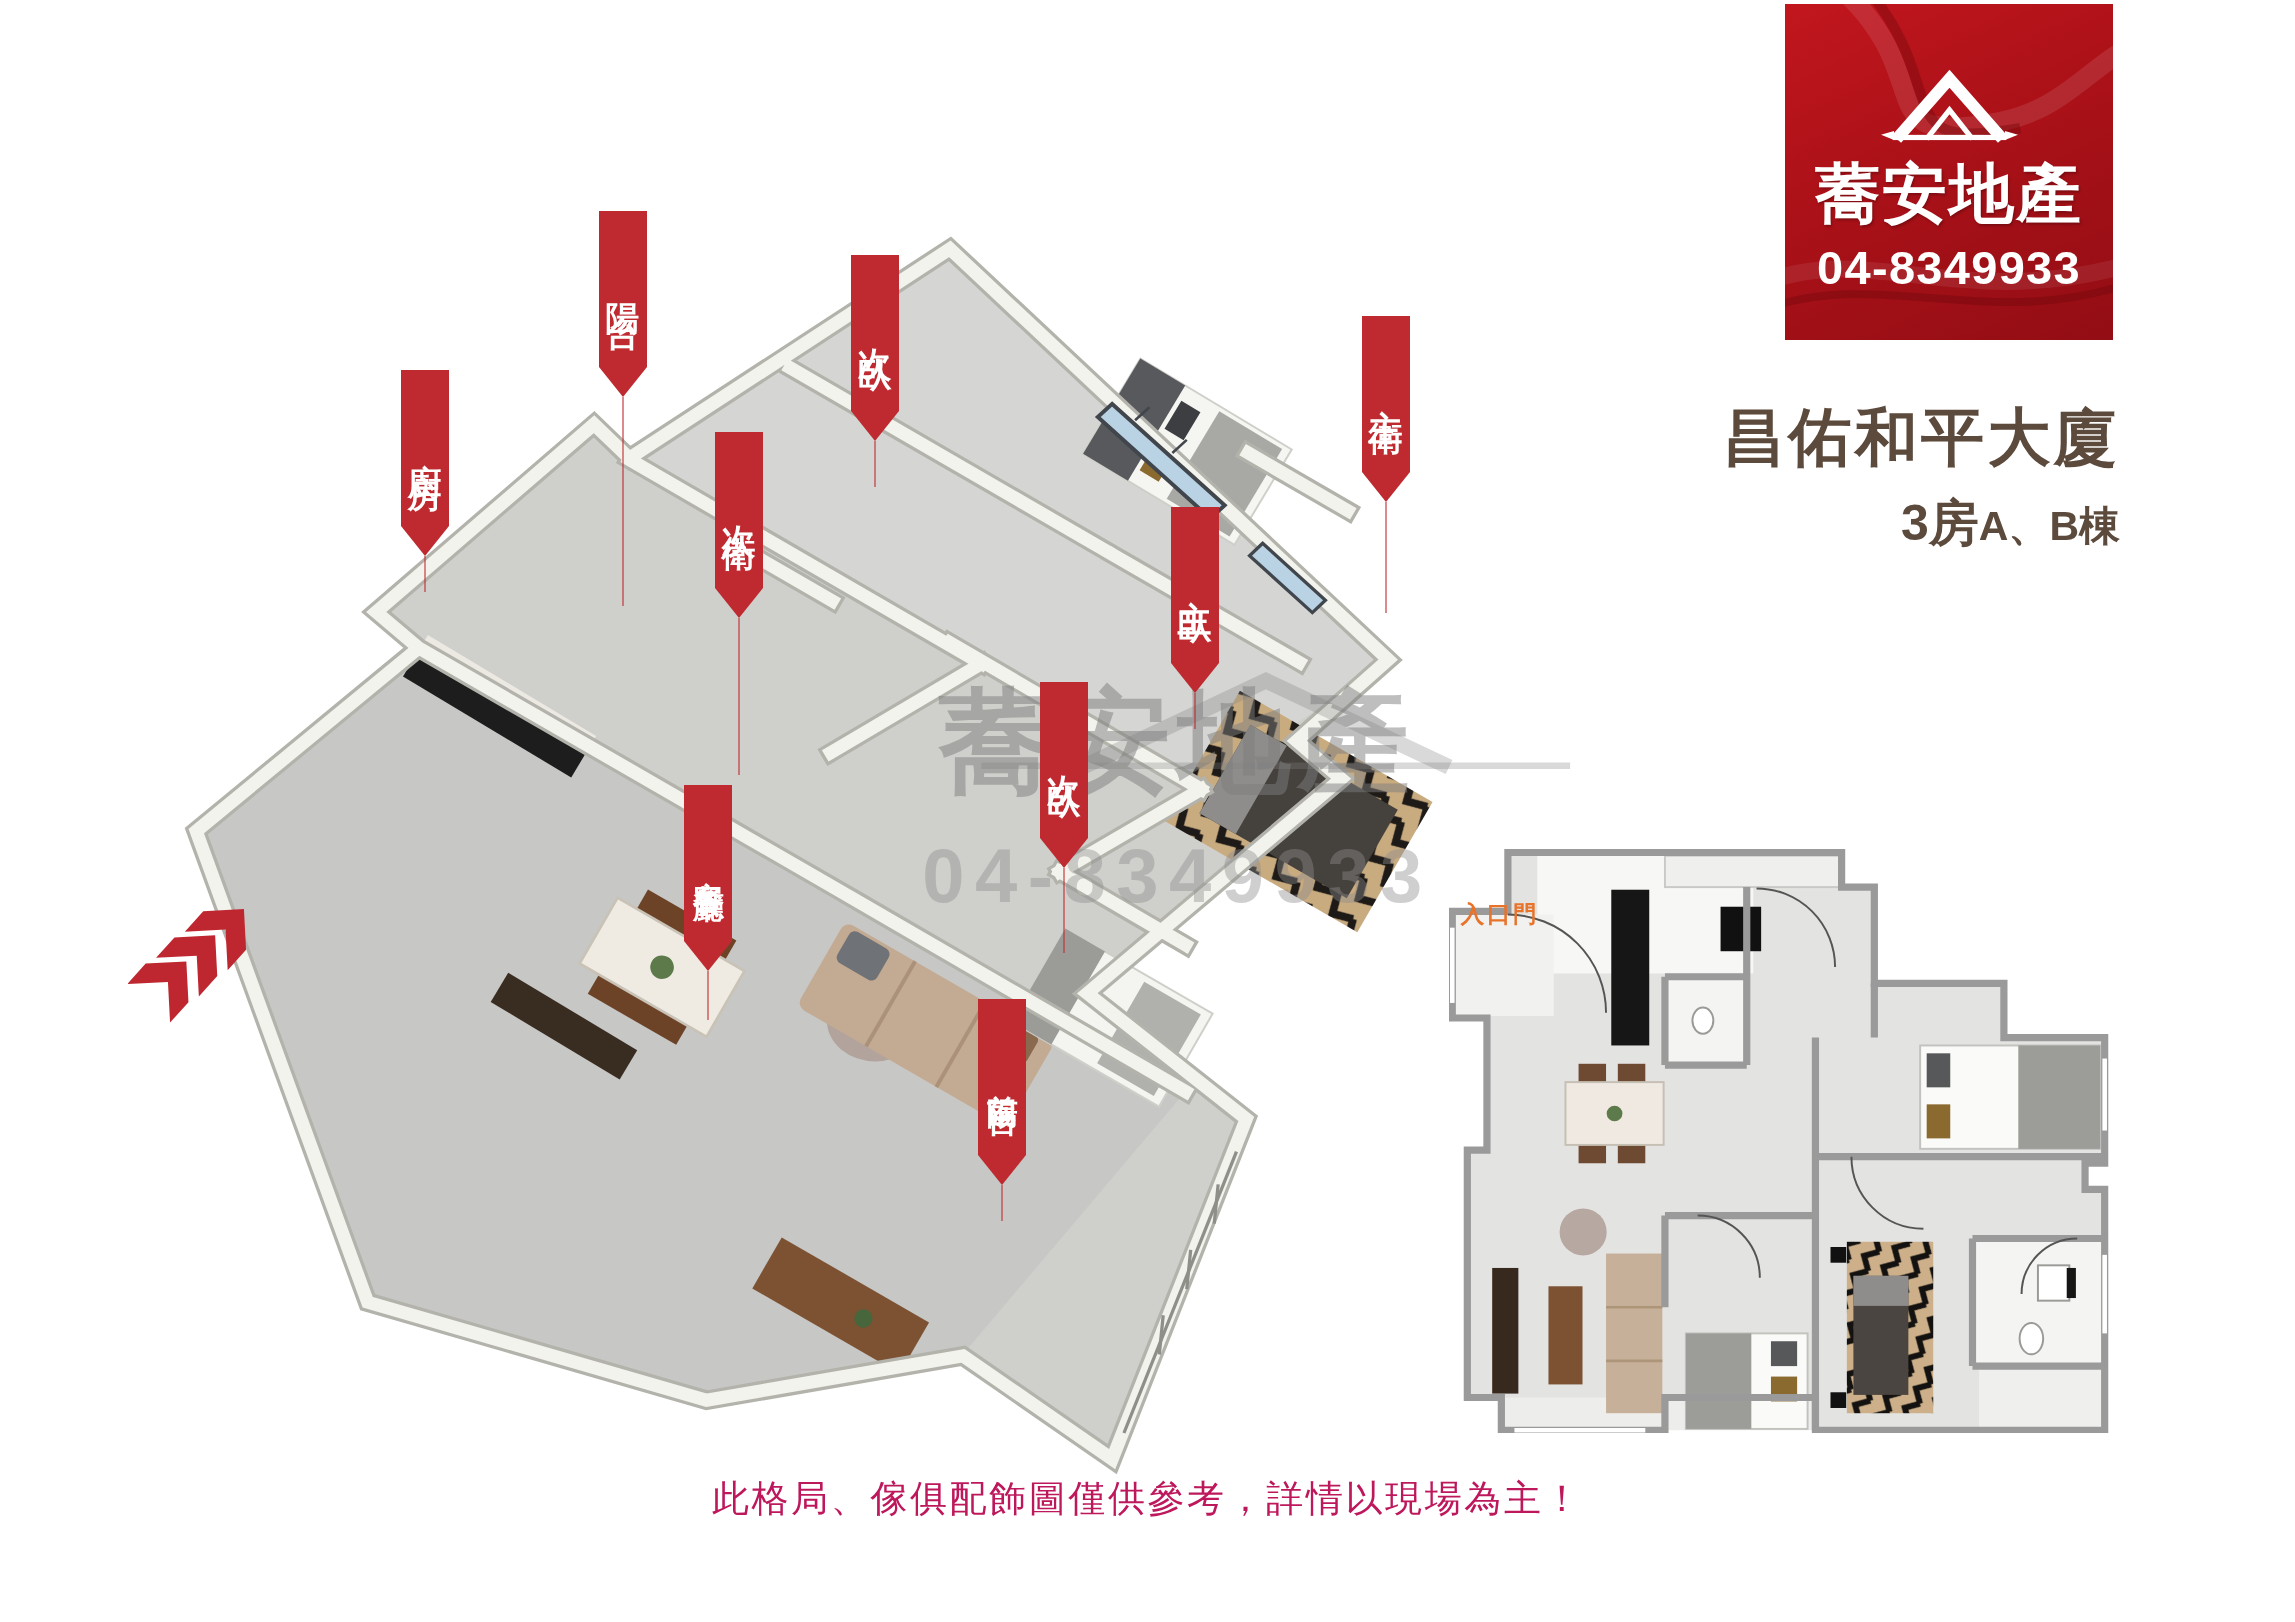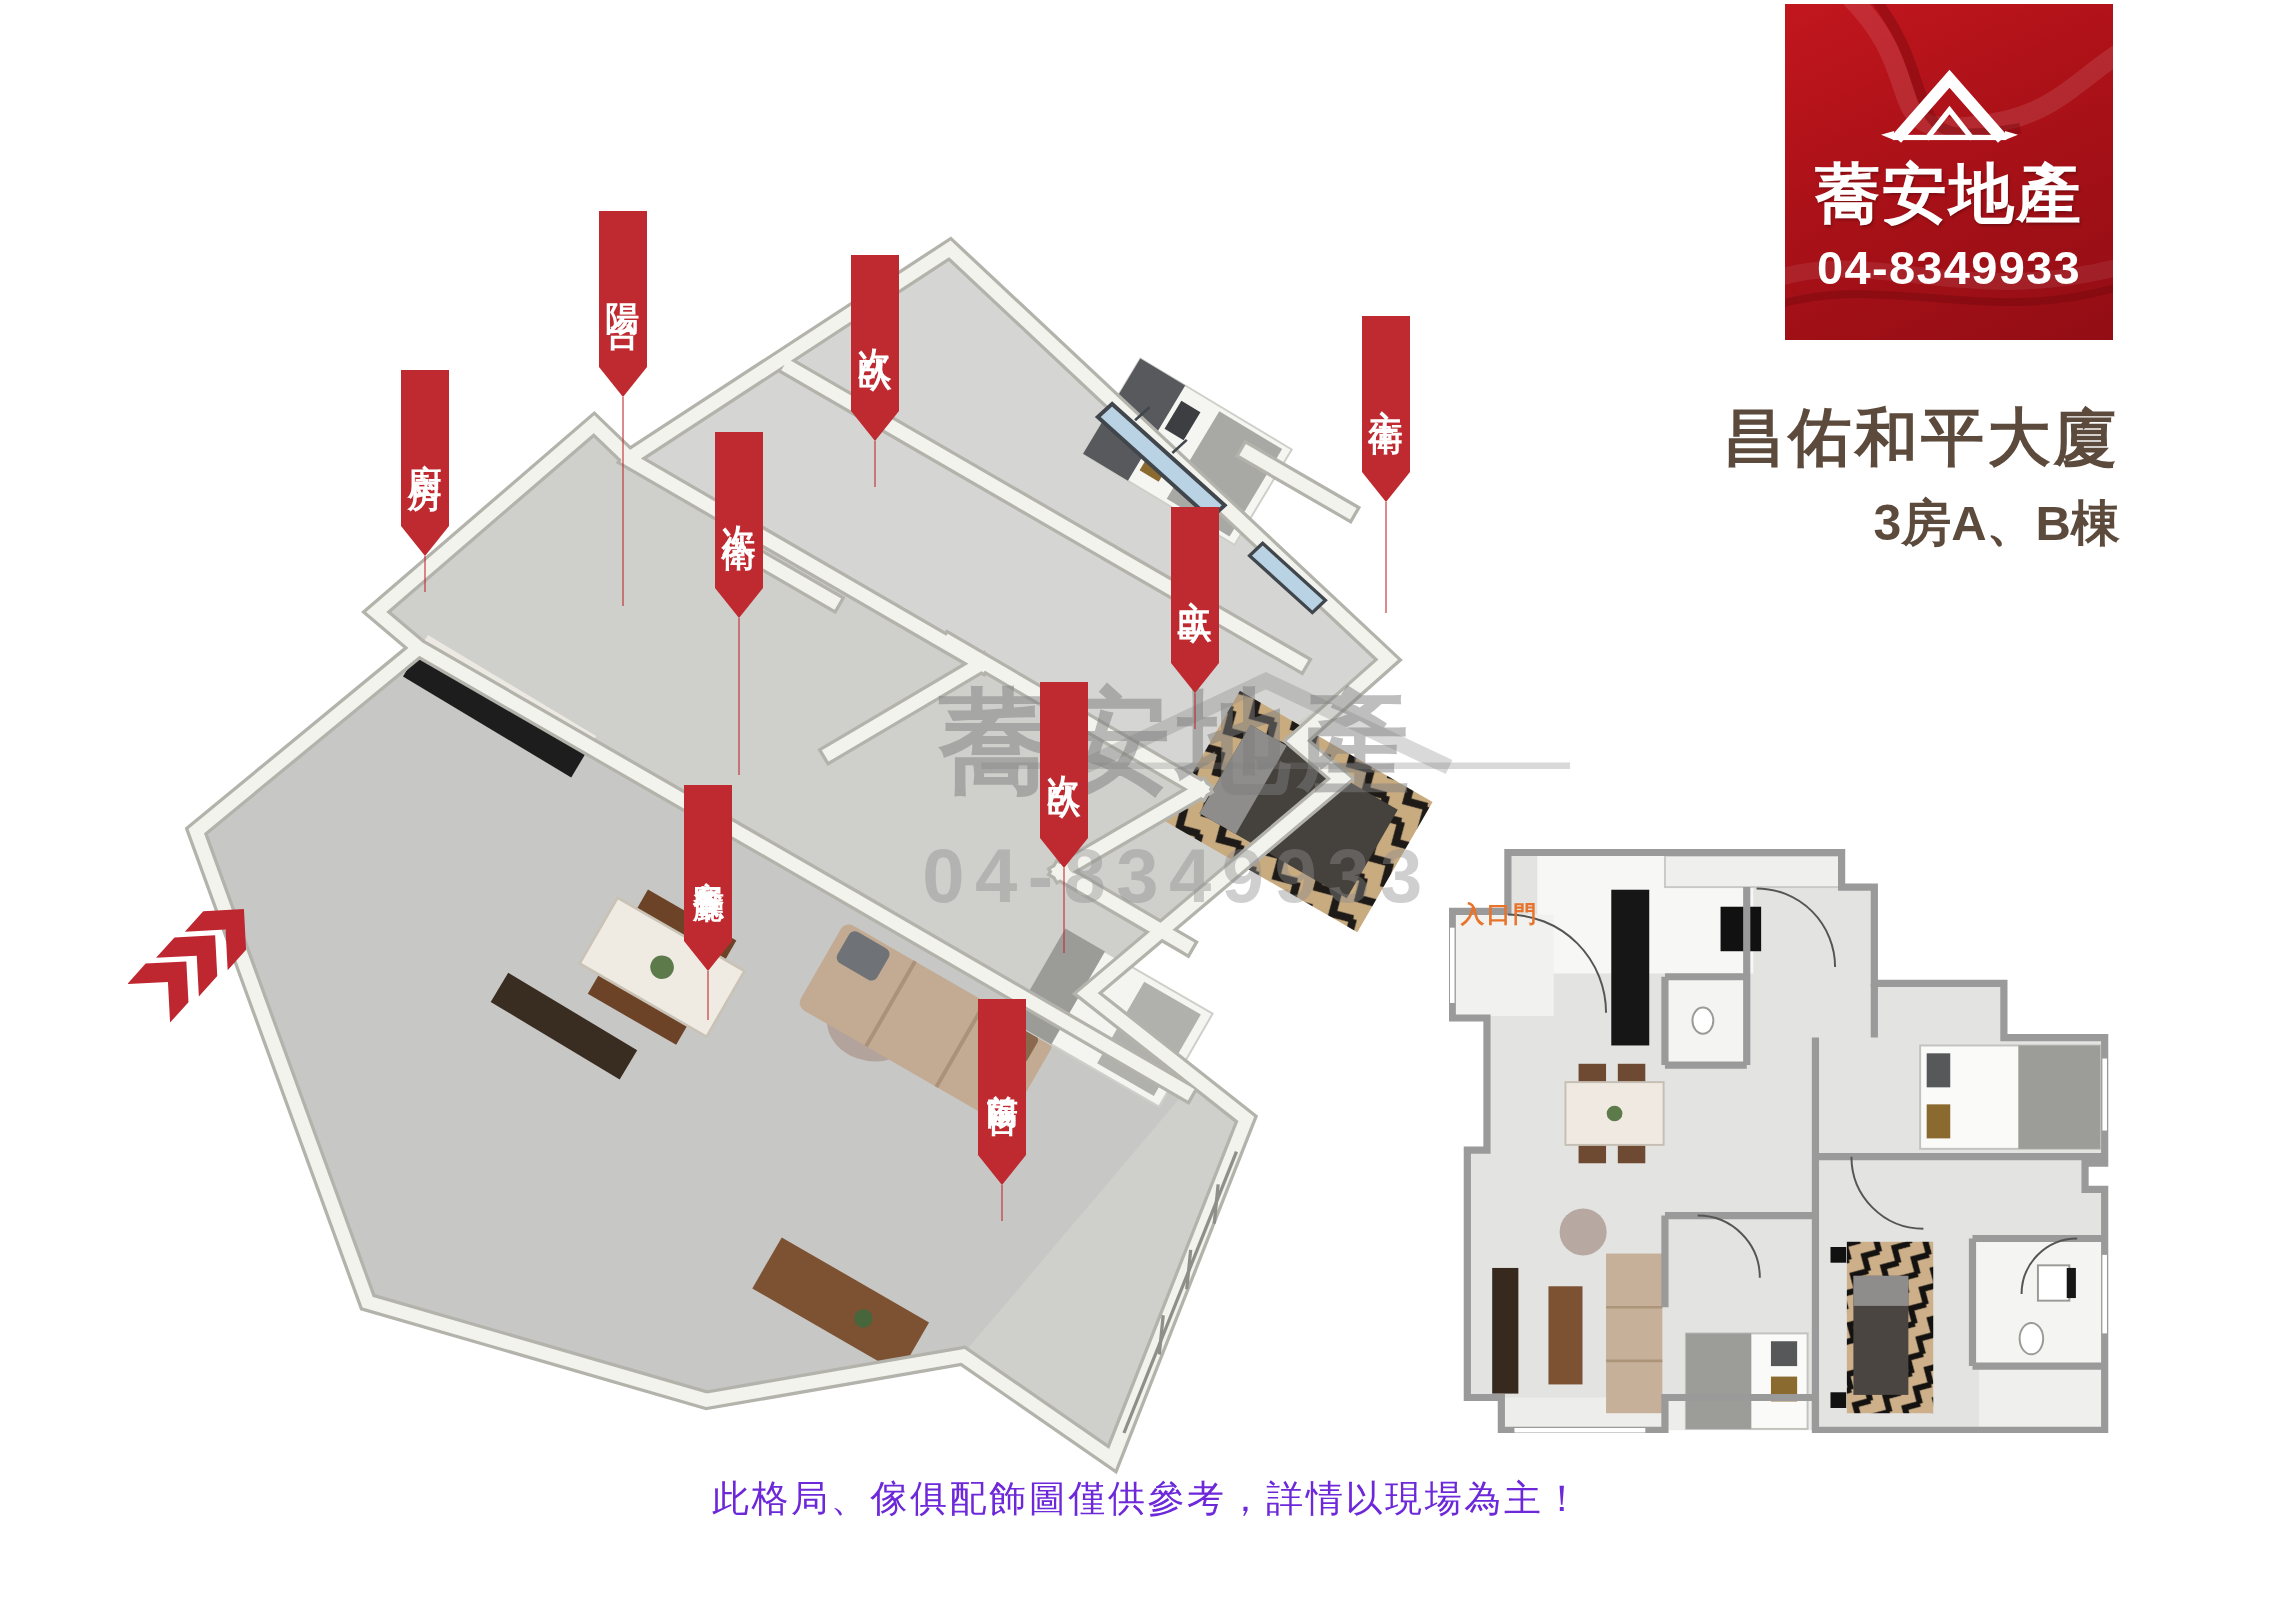--- a/index.html
+++ b/index.html
@@ -44,33 +44,33 @@
   .logo-card .waves { position:absolute; left:0; top:0; }
   .logo-icon { margin-top:63px; position:relative; }
   .logo-brand { position:relative; color:#ffffff; font-weight:700; font-size:65px; letter-spacing:2px; margin-top:6.5px; text-shadow:1.3px 2px 2.6px rgba(0,0,0,.25); }
   .logo-phone { position:relative; color:#ffffff; font-weight:700; font-size:47px; letter-spacing:1.3px; margin-top:1.3px; }
 
   
   .listing { position:absolute; left:1675px; top:361px; width:445px; text-align:right; color:#5c4a3c; }
   .listing-title { font-size:63px; font-weight:700; letter-spacing:3.3px; white-space:nowrap;margin-top:34px; }
   .listing-sub { margin-top:9.2px; font-weight:700; white-space:nowrap; }
   .listing-sub .big { font-size:50px; }
-  .listing-sub .small { font-size:49px; }
+  .listing-sub .small { font-size:41px; }
 
   
   .entry-arrows { position:absolute; left:128px; top:896px; }
 
   
   .plan2d { position:absolute; left:1449px; top:849px; }
   .entry-label { font-size:36px; font-weight:700; fill:#e8742c; letter-spacing:4px; }
 
   
   .footer {
     position:absolute; left:0; top:1474px; width:2295px; text-align:center;
-    font-family:"Liberation Serif", serif; font-size:37px; color:#6d28d9; letter-spacing:2.6px;
+    font-family:"Liberation Serif", serif; font-size:37px; color:#be185d; letter-spacing:2.6px;
   }
 </style>
 </head>
 <body>
 
 <div class="canvas">
 
   <svg class="plan3d" width="2295" height="1623" viewBox="0 0 3508 2480">
     <defs>
       <pattern id="zig" width="46" height="46" patternUnits="userSpaceOnUse" patternTransform="rotate(30)">

